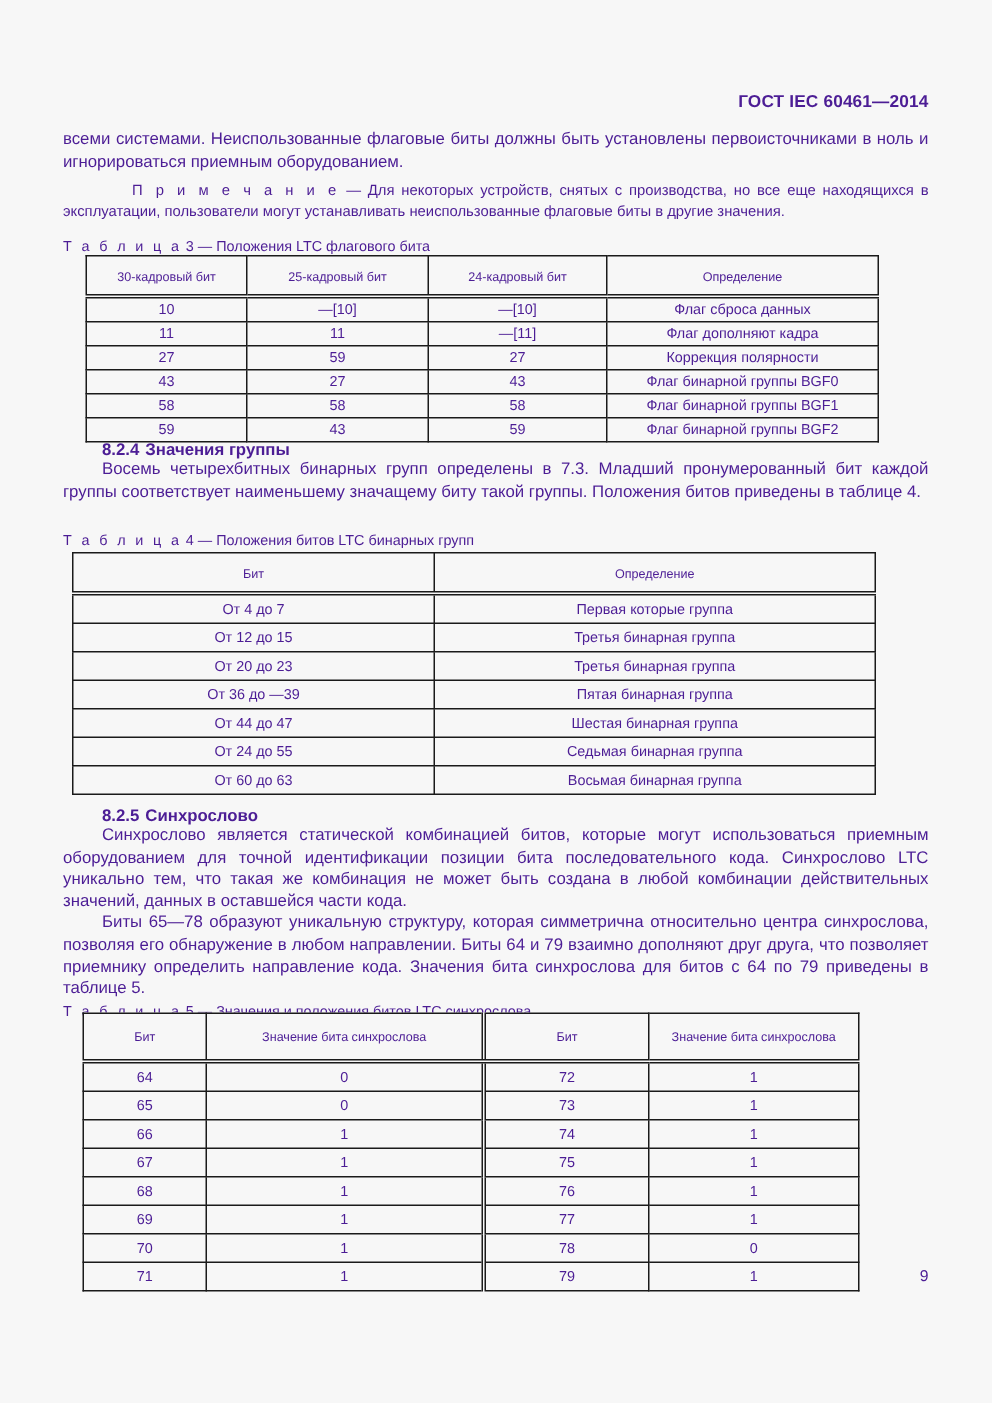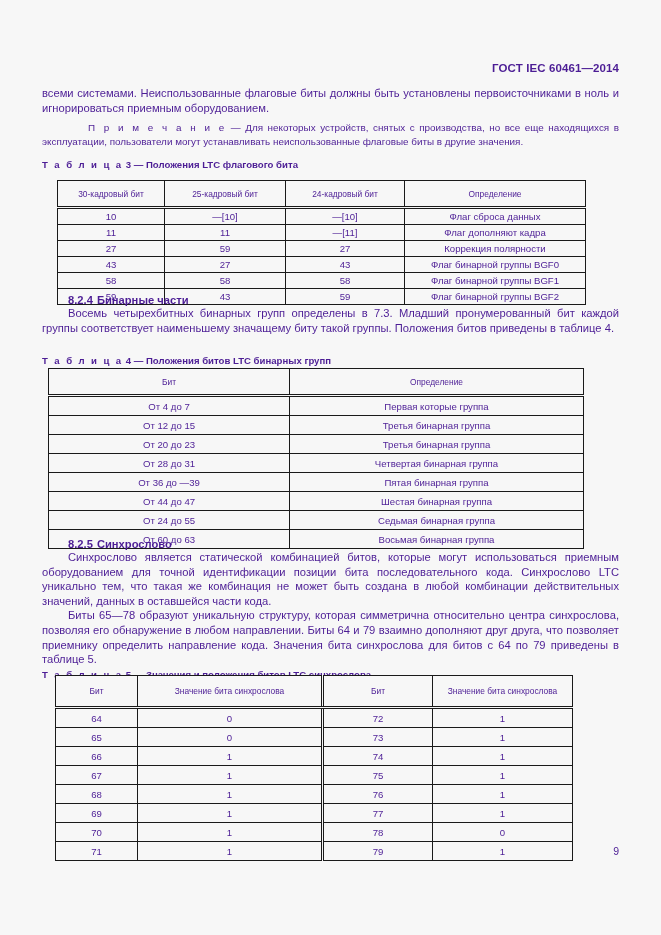--- a/index.html
+++ b/index.html
@@ -47,21 +47,20 @@
     text-align: justify;
   }
   .note-lead {
     letter-spacing: 2.1px;
     padding-left: 46px;
   }
   .tbl-caption {
     margin: 11px 0 5px 0;
     font-size: 9.6px;
     line-height: 12px;
-    font-weight: bold;
   }
   .tbl-caption .lead {
     letter-spacing: 1.9px;
   }
   h4.sec {
     font-size: 11.2px;
     font-weight: bold;
     margin: 12px 0 0 0;
     padding-left: 26px;
   }
@@ -90,21 +89,21 @@
     border-bottom: 3px double #1a1a1a;
   }
   table.doc td {
     font-size: 9.6px;
     height: 15px;
     line-height: 11px;
   }
   td.leftpad { text-align: left; padding-left: 7px; }
 
   
-  .t3-wrap { position: absolute; left: 57px; top: 180px; }
+  .t3-wrap { position: absolute; left: 57px; top: 170px; }
   table.t3 { width: 528px; }
   table.t3 col.c1 { width: 107px; }
   table.t3 col.c2 { width: 121px; }
   table.t3 col.c3 { width: 119px; }
   table.t3 col.c4 { width: 181px; }
 
   
   .t4-wrap { position: absolute; left: 48px; top: 368px; }
   table.t4 { width: 535px; }
   table.t4 col.c1 { width: 241px; }
@@ -197,21 +196,21 @@
           <td>59</td>
           <td>43</td>
           <td>59</td>
           <td class="leftpad">Флаг бинарной группы BGF2</td>
         </tr>
       </tbody>
     </table>
   </div>
 
   <div class="s1">
-    <h4 class="sec"><span class="num">8.2.4</span><span>Бинарные части</span></h4>
+    <h4 class="sec"><span class="num">8.2.4</span><span>Значения группы</span></h4>
     <p class="para indent">Восемь четырехбитных бинарных групп определены в 7.3. Младший пронумерованный бит каж­дой группы соответствует наименьшему значащему биту такой группы. Положения битов приведены в таблице 4.</p>
   </div>
 
   <div class="s2">
     <div class="tbl-caption"><span class="lead">Т а б л и ц а</span> <span>4 — Положения битов LTC бинарных групп</span></div>
   </div>
 
   <div class="t4-wrap">
     <table class="doc t4">
       <colgroup>
@@ -229,24 +228,20 @@
           <td>От 4 до 7</td>
           <td>Первая которые группа</td>
         </tr>
         <tr>
           <td>От 12 до 15</td>
           <td>Третья бинарная группа</td>
         </tr>
         <tr>
           <td>От 20 до 23</td>
           <td>Третья бинарная группа</td>
-        </tr>
-        <tr>
-          <td>От 28 до 31</td>
-          <td>Четвертая бинарная группа</td>
         </tr>
         <tr>
           <td>От 36 до —39</td>
           <td>Пятая бинарная группа</td>
         </tr>
         <tr>
           <td>От 44 до 47</td>
           <td>Шестая бинарная группа</td>
         </tr>
         <tr>

